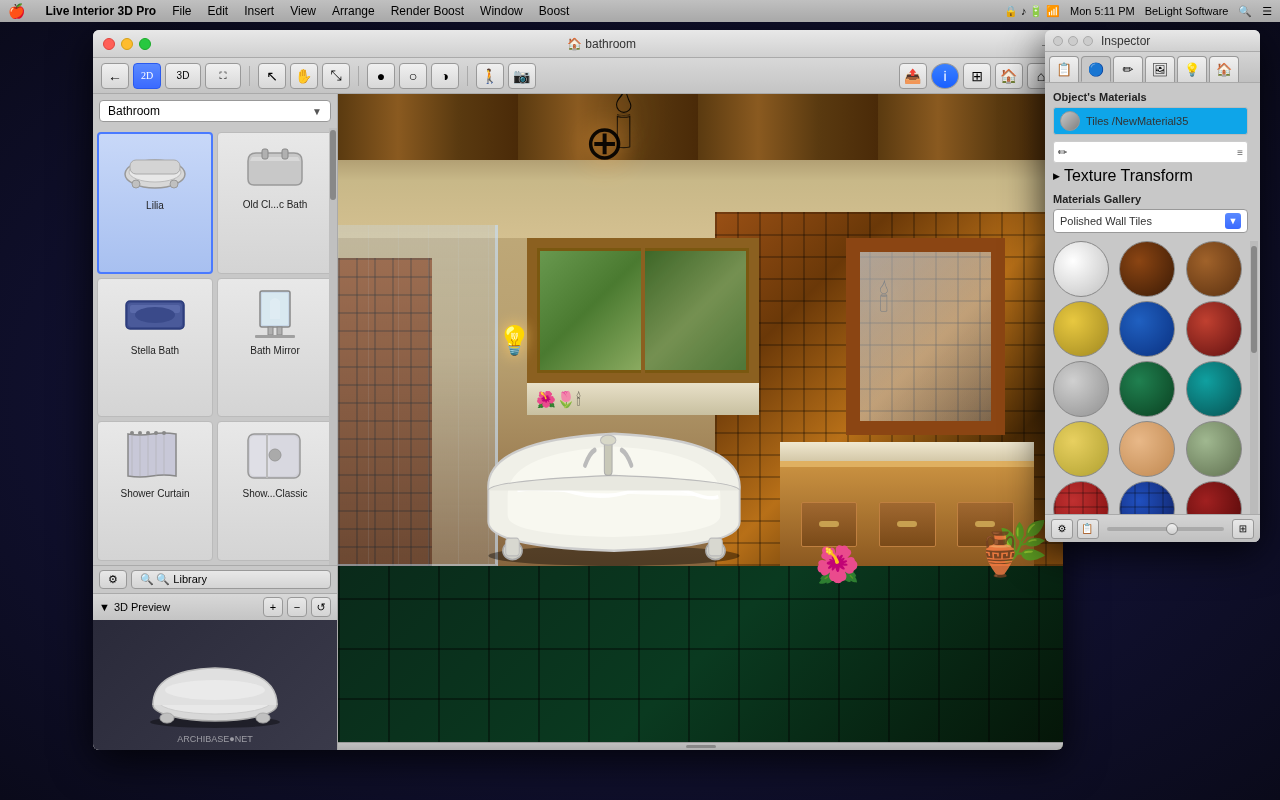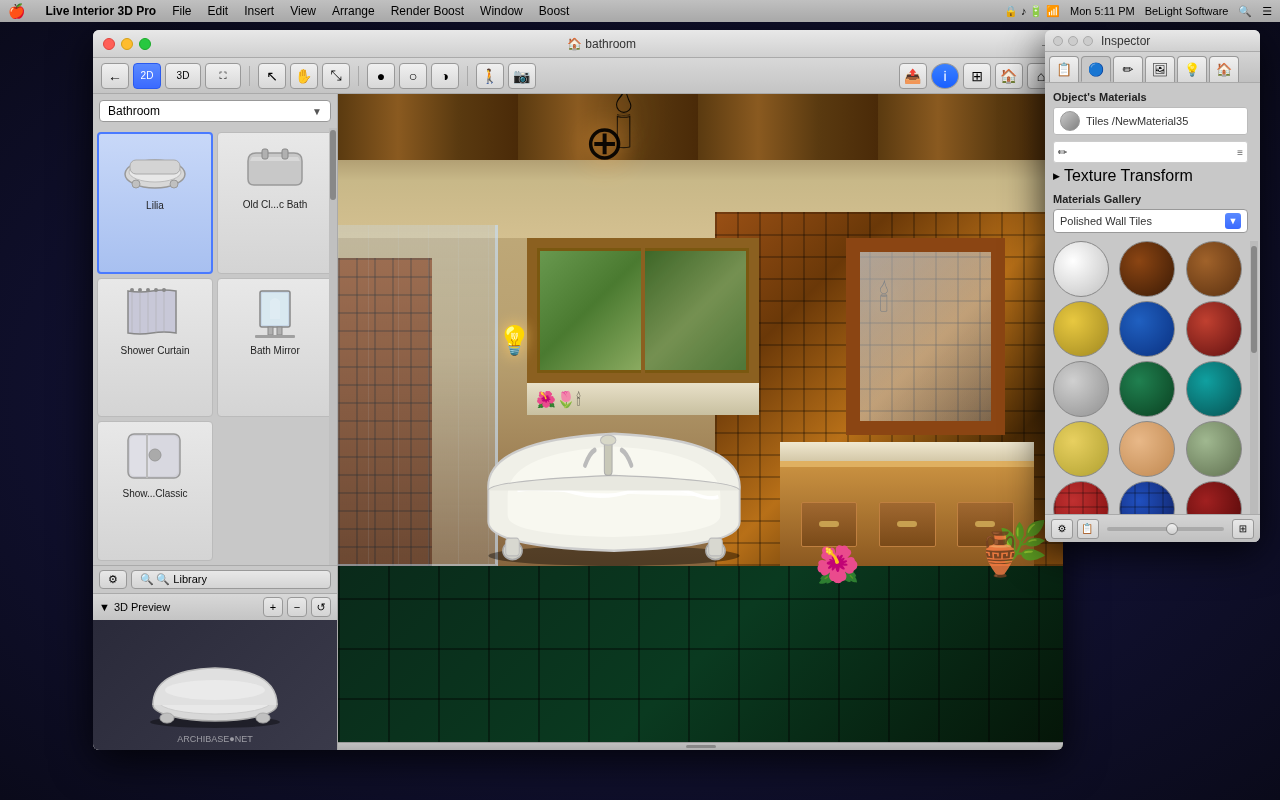--- a/index.html
+++ b/index.html
@@ -305,21 +305,21 @@
       font-size: 11px;
       font-weight: 600;
       color: #222;
       margin-bottom: 4px;
     }
 
     .material-item {
       display: flex;
       align-items: center;
       gap: 6px;
-      background: #ffffff;
+      background: #0ea5e9;
       border: 1px solid #bbb;
       border-radius: 3px;
       padding: 3px 6px;
       margin-bottom: 6px;
     }
     .material-swatch {
       width: 20px; height: 20px;
       border-radius: 50%;
       background: linear-gradient(135deg, #c8c8c8, #808080);
       border: 1px solid #999;
@@ -551,21 +551,21 @@
     </div>
     <div class="window-title">
       <span>🏠</span>
       <span>bathroom</span>
     </div>
     <div class="window-collapse">—</div>
   </div>
 
   <div class="toolbar">
     <div class="toolbar-btn">←</div>
-    <div class="toolbar-btn" style="background:linear-gradient(to bottom,#5a8aff,#3a6aff);color:white;border-color:#2a5aee;">
+    <div class="toolbar-btn" style="background:linear-gradient(to bottom,#5a8aff,#3a6aff);color:white;border-color:#2a5aee;font-family:Liberation Serif, serif;">
       <span style="font-size:10px;">2D</span>
     </div>
     <div class="toolbar-btn" style="width:36px;">
       <span style="font-size:10px;">3D</span>
     </div>
     <div class="toolbar-btn" style="width:36px;">
       <span style="font-size:10px;">⛶</span>
     </div>
     <div class="toolbar-sep"></div>
     <div class="toolbar-btn">↖</div>
@@ -617,22 +617,47 @@
               <svg width="70" height="52" viewBox="0 0 70 52">
                 <path d="M8,20 Q8,12 16,12 L54,12 Q62,12 62,20 L62,38 Q62,44 56,44 L14,44 Q8,44 8,38 Z" fill="#c8c8c8" stroke="#999" stroke-width="1.5"></path>
                 <path d="M12,16 L58,16 L60,20 L10,20 Z" fill="#d8d8d8"></path>
                 <rect x="22" y="8" width="6" height="10" rx="2" fill="#b0b0b0" stroke="#888" stroke-width="1"></rect>
                 <rect x="42" y="8" width="6" height="10" rx="2" fill="#b0b0b0" stroke="#888" stroke-width="1"></rect>
               </svg>
             </div>
             <span class="item-label">Old Cl...c Bath</span>
           </div>
 
-
-
+          <div class="item-cell">
+            <div class="item-preview">
+              <svg width="70" height="52" viewBox="0 0 70 52">
+                <rect x="6" y="14" width="58" height="28" rx="4" fill="#3a4a8a" stroke="#2a3a7a" stroke-width="1.5"></rect>
+                <rect x="8" y="16" width="54" height="24" rx="3" fill="#4a5a9a"></rect>
+                <rect x="10" y="18" width="50" height="8" rx="2" fill="#5a6aaa"></rect>
+                <ellipse cx="35" cy="28" rx="20" ry="8" fill="#3a4a8a"></ellipse>
+              </svg>
+            </div>
+            <span class="item-label">Stella Bath</span>
+          </div>
+
+
+
+          <div class="item-cell">
+            <div class="item-preview">
+              <svg width="70" height="52" viewBox="0 0 70 52">
+                <rect x="20" y="4" width="30" height="36" rx="2" fill="#c8d8e8" stroke="#888" stroke-width="1.5"></rect>
+                <rect x="22" y="6" width="26" height="32" rx="1" fill="#d8e8f0"></rect>
+                <rect x="28" y="40" width="5" height="8" fill="#b0b0b0" stroke="#888" stroke-width="1"></rect>
+                <rect x="37" y="40" width="5" height="8" fill="#b0b0b0" stroke="#888" stroke-width="1"></rect>
+                <rect x="15" y="48" width="40" height="3" rx="1" fill="#a0a0a0"></rect>
+                <path d="M30,14 Q35,8 40,14 L40,32 L30,32 Z" fill="rgba(255,255,255,0.2)" stroke="none"></path>
+              </svg>
+            </div>
+            <span class="item-label">Bath Mirror</span>
+          </div>
 
           <div class="item-cell">
             <div class="item-preview">
               <svg width="70" height="52" viewBox="0 0 70 52">
                 <path d="M8,4 Q20,6 32,4 Q44,2 56,4 L56,46 Q44,44 32,46 Q20,48 8,46 Z" fill="#c8c8d8" stroke="#888" stroke-width="1.5"></path>
                 <line x1="12" y1="2" x2="12" y2="46" stroke="#aaa" stroke-width="0.5"></line>
                 <line x1="20" y1="2" x2="20" y2="46" stroke="#aaa" stroke-width="0.5"></line>
                 <line x1="28" y1="2" x2="28" y2="46" stroke="#aaa" stroke-width="0.5"></line>
                 <line x1="36" y1="2" x2="36" y2="46" stroke="#aaa" stroke-width="0.5"></line>
                 <line x1="44" y1="2" x2="44" y2="46" stroke="#aaa" stroke-width="0.5"></line>
@@ -642,34 +667,20 @@
                 <circle cx="36" cy="3" r="2" fill="#888"></circle>
                 <circle cx="44" cy="3" r="2" fill="#888"></circle>
               </svg>
             </div>
             <span class="item-label">Shower Curtain</span>
           </div>
 
           <div class="item-cell">
             <div class="item-preview">
               <svg width="70" height="52" viewBox="0 0 70 52">
-                <rect x="20" y="4" width="30" height="36" rx="2" fill="#c8d8e8" stroke="#888" stroke-width="1.5"></rect>
-                <rect x="22" y="6" width="26" height="32" rx="1" fill="#d8e8f0"></rect>
-                <rect x="28" y="40" width="5" height="8" fill="#b0b0b0" stroke="#888" stroke-width="1"></rect>
-                <rect x="37" y="40" width="5" height="8" fill="#b0b0b0" stroke="#888" stroke-width="1"></rect>
-                <rect x="15" y="48" width="40" height="3" rx="1" fill="#a0a0a0"></rect>
-                <path d="M30,14 Q35,8 40,14 L40,32 L30,32 Z" fill="rgba(255,255,255,0.2)" stroke="none"></path>
-              </svg>
-            </div>
-            <span class="item-label">Bath Mirror</span>
-          </div>
-
-          <div class="item-cell">
-            <div class="item-preview">
-              <svg width="70" height="52" viewBox="0 0 70 52">
                 <rect x="8" y="4" width="52" height="44" rx="6" fill="#d0d0d8" stroke="#999" stroke-width="1.5"></rect>
                 <rect x="10" y="6" width="48" height="40" rx="5" fill="#d8d8e0"></rect>
                 <path d="M10,6 L30,6 L30,46 L10,46 Z" fill="rgba(255,255,255,0.2)"></path>
                 <rect x="26" y="4" width="2" height="44" fill="#bbb"></rect>
                 <circle cx="35" cy="25" r="6" fill="#aaa" stroke="#999" stroke-width="1"></circle>
               </svg>
             </div>
             <span class="item-label">Show...Classic</span>
           </div>
         </div>

